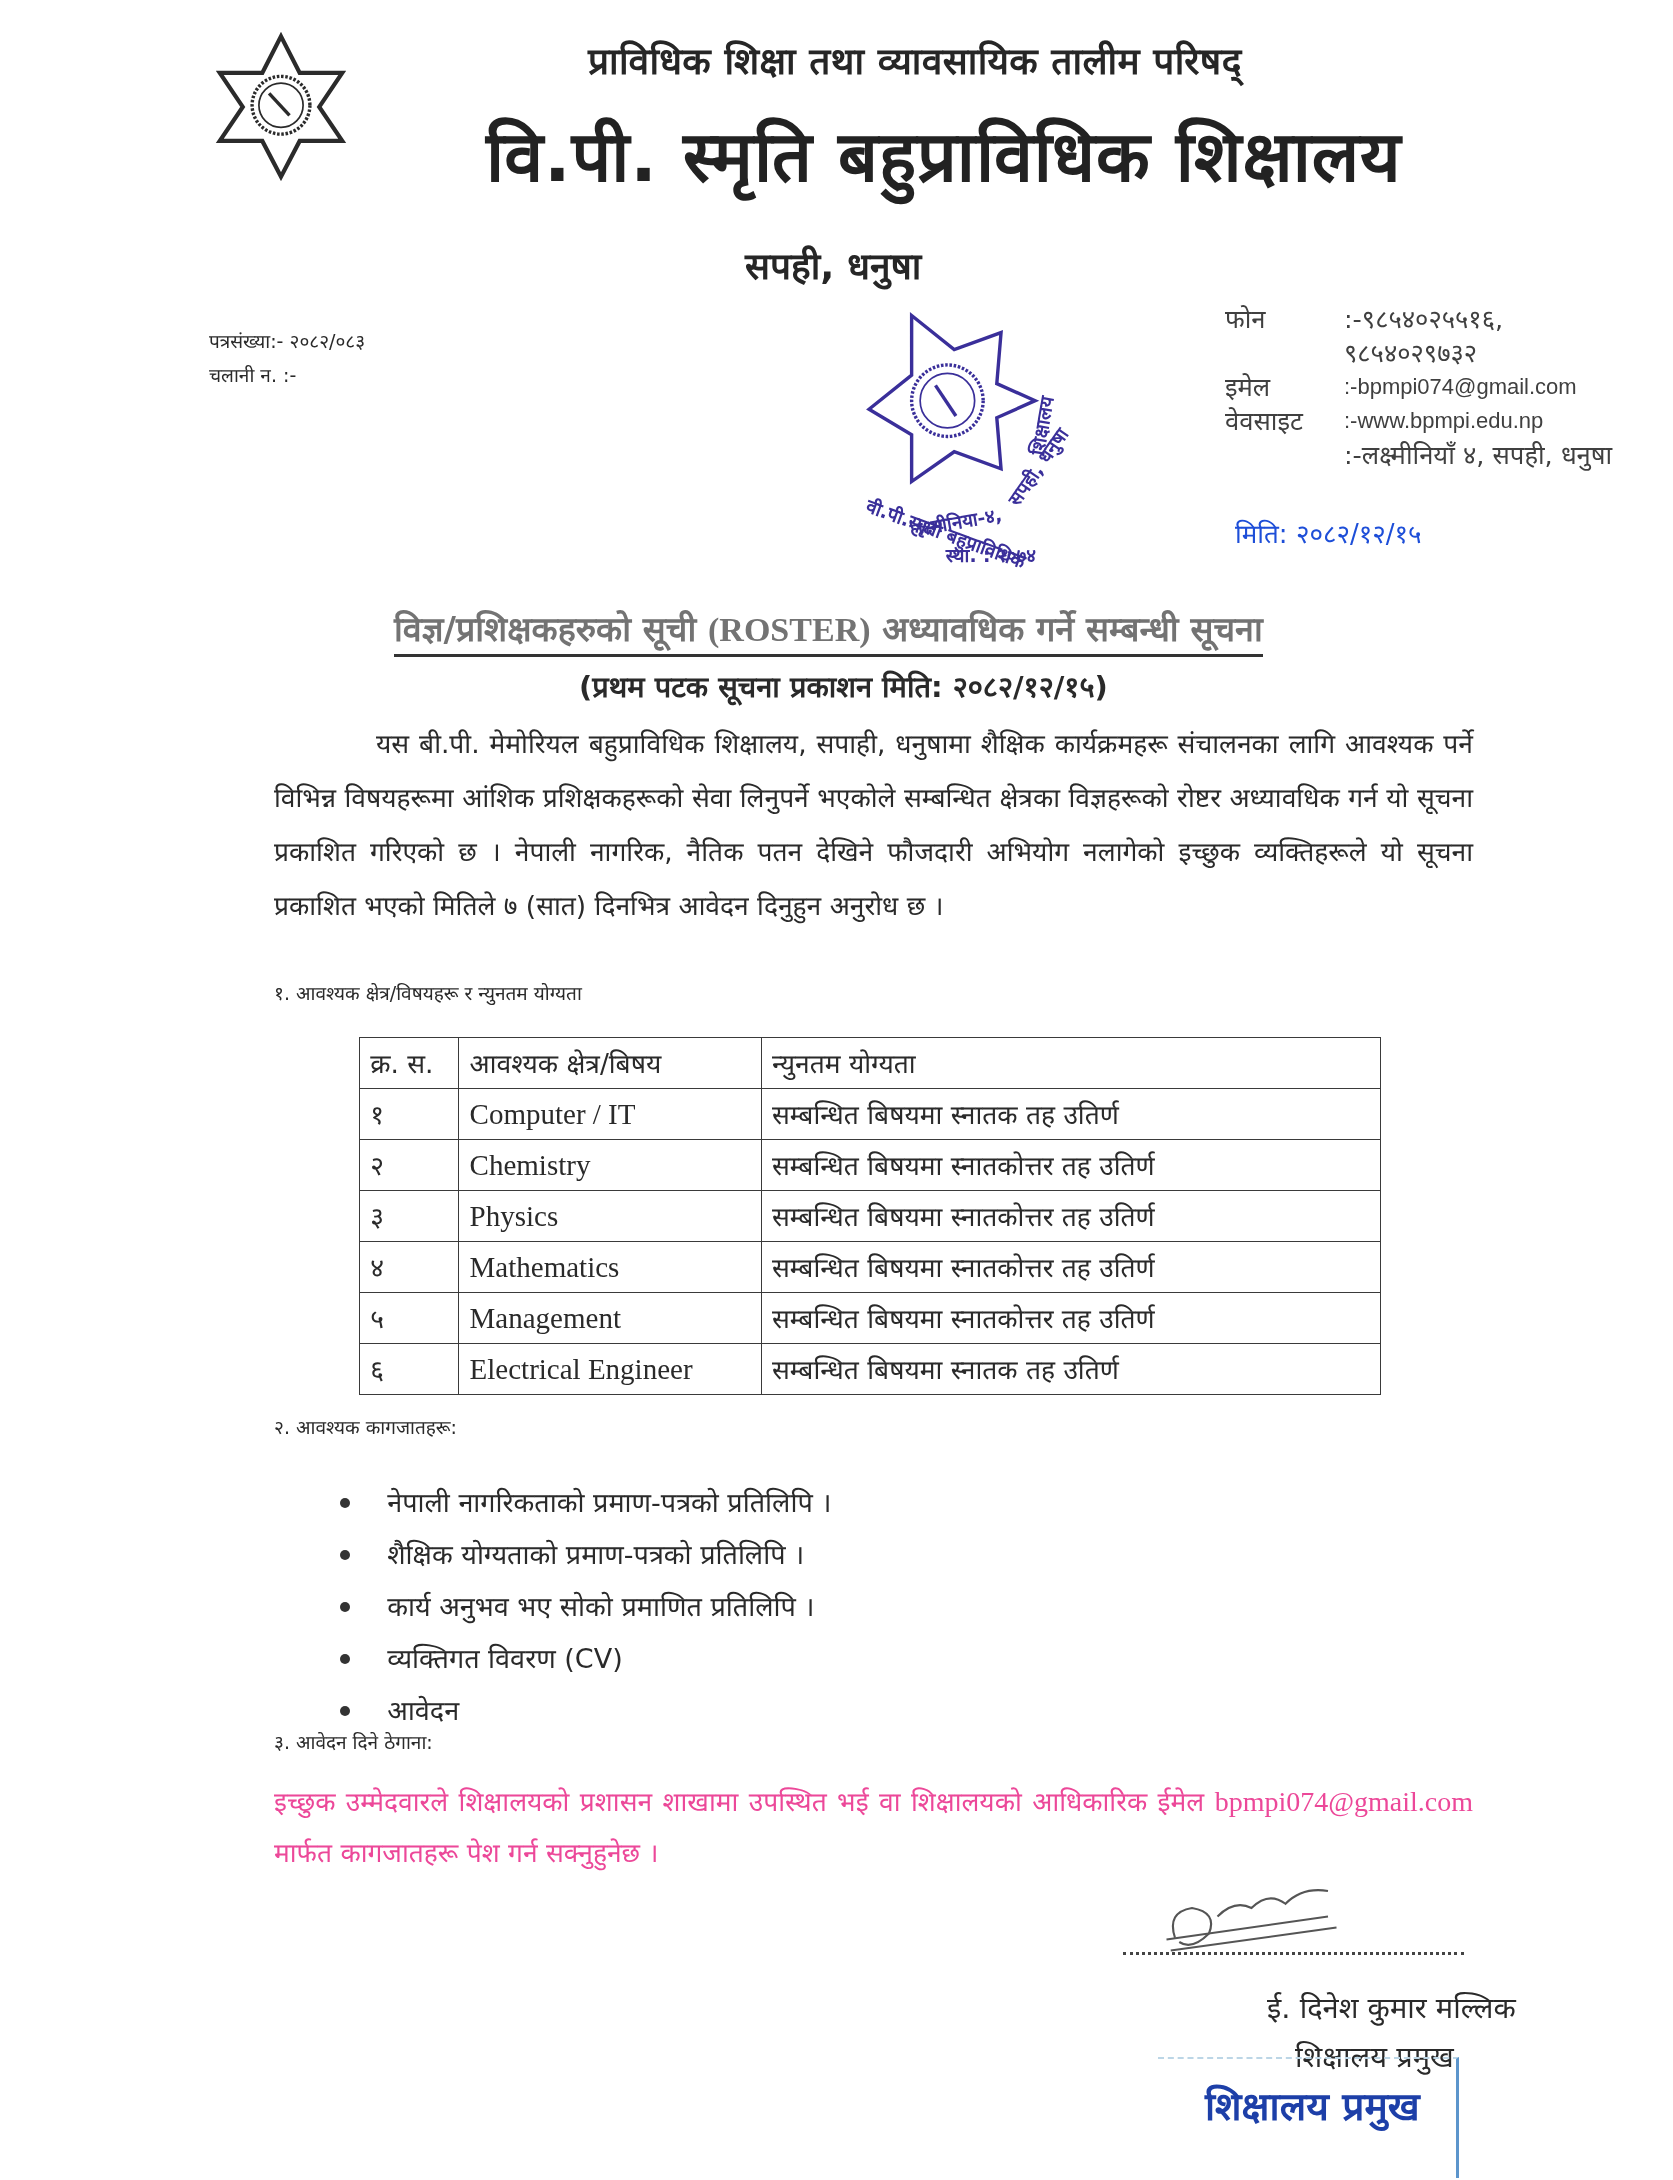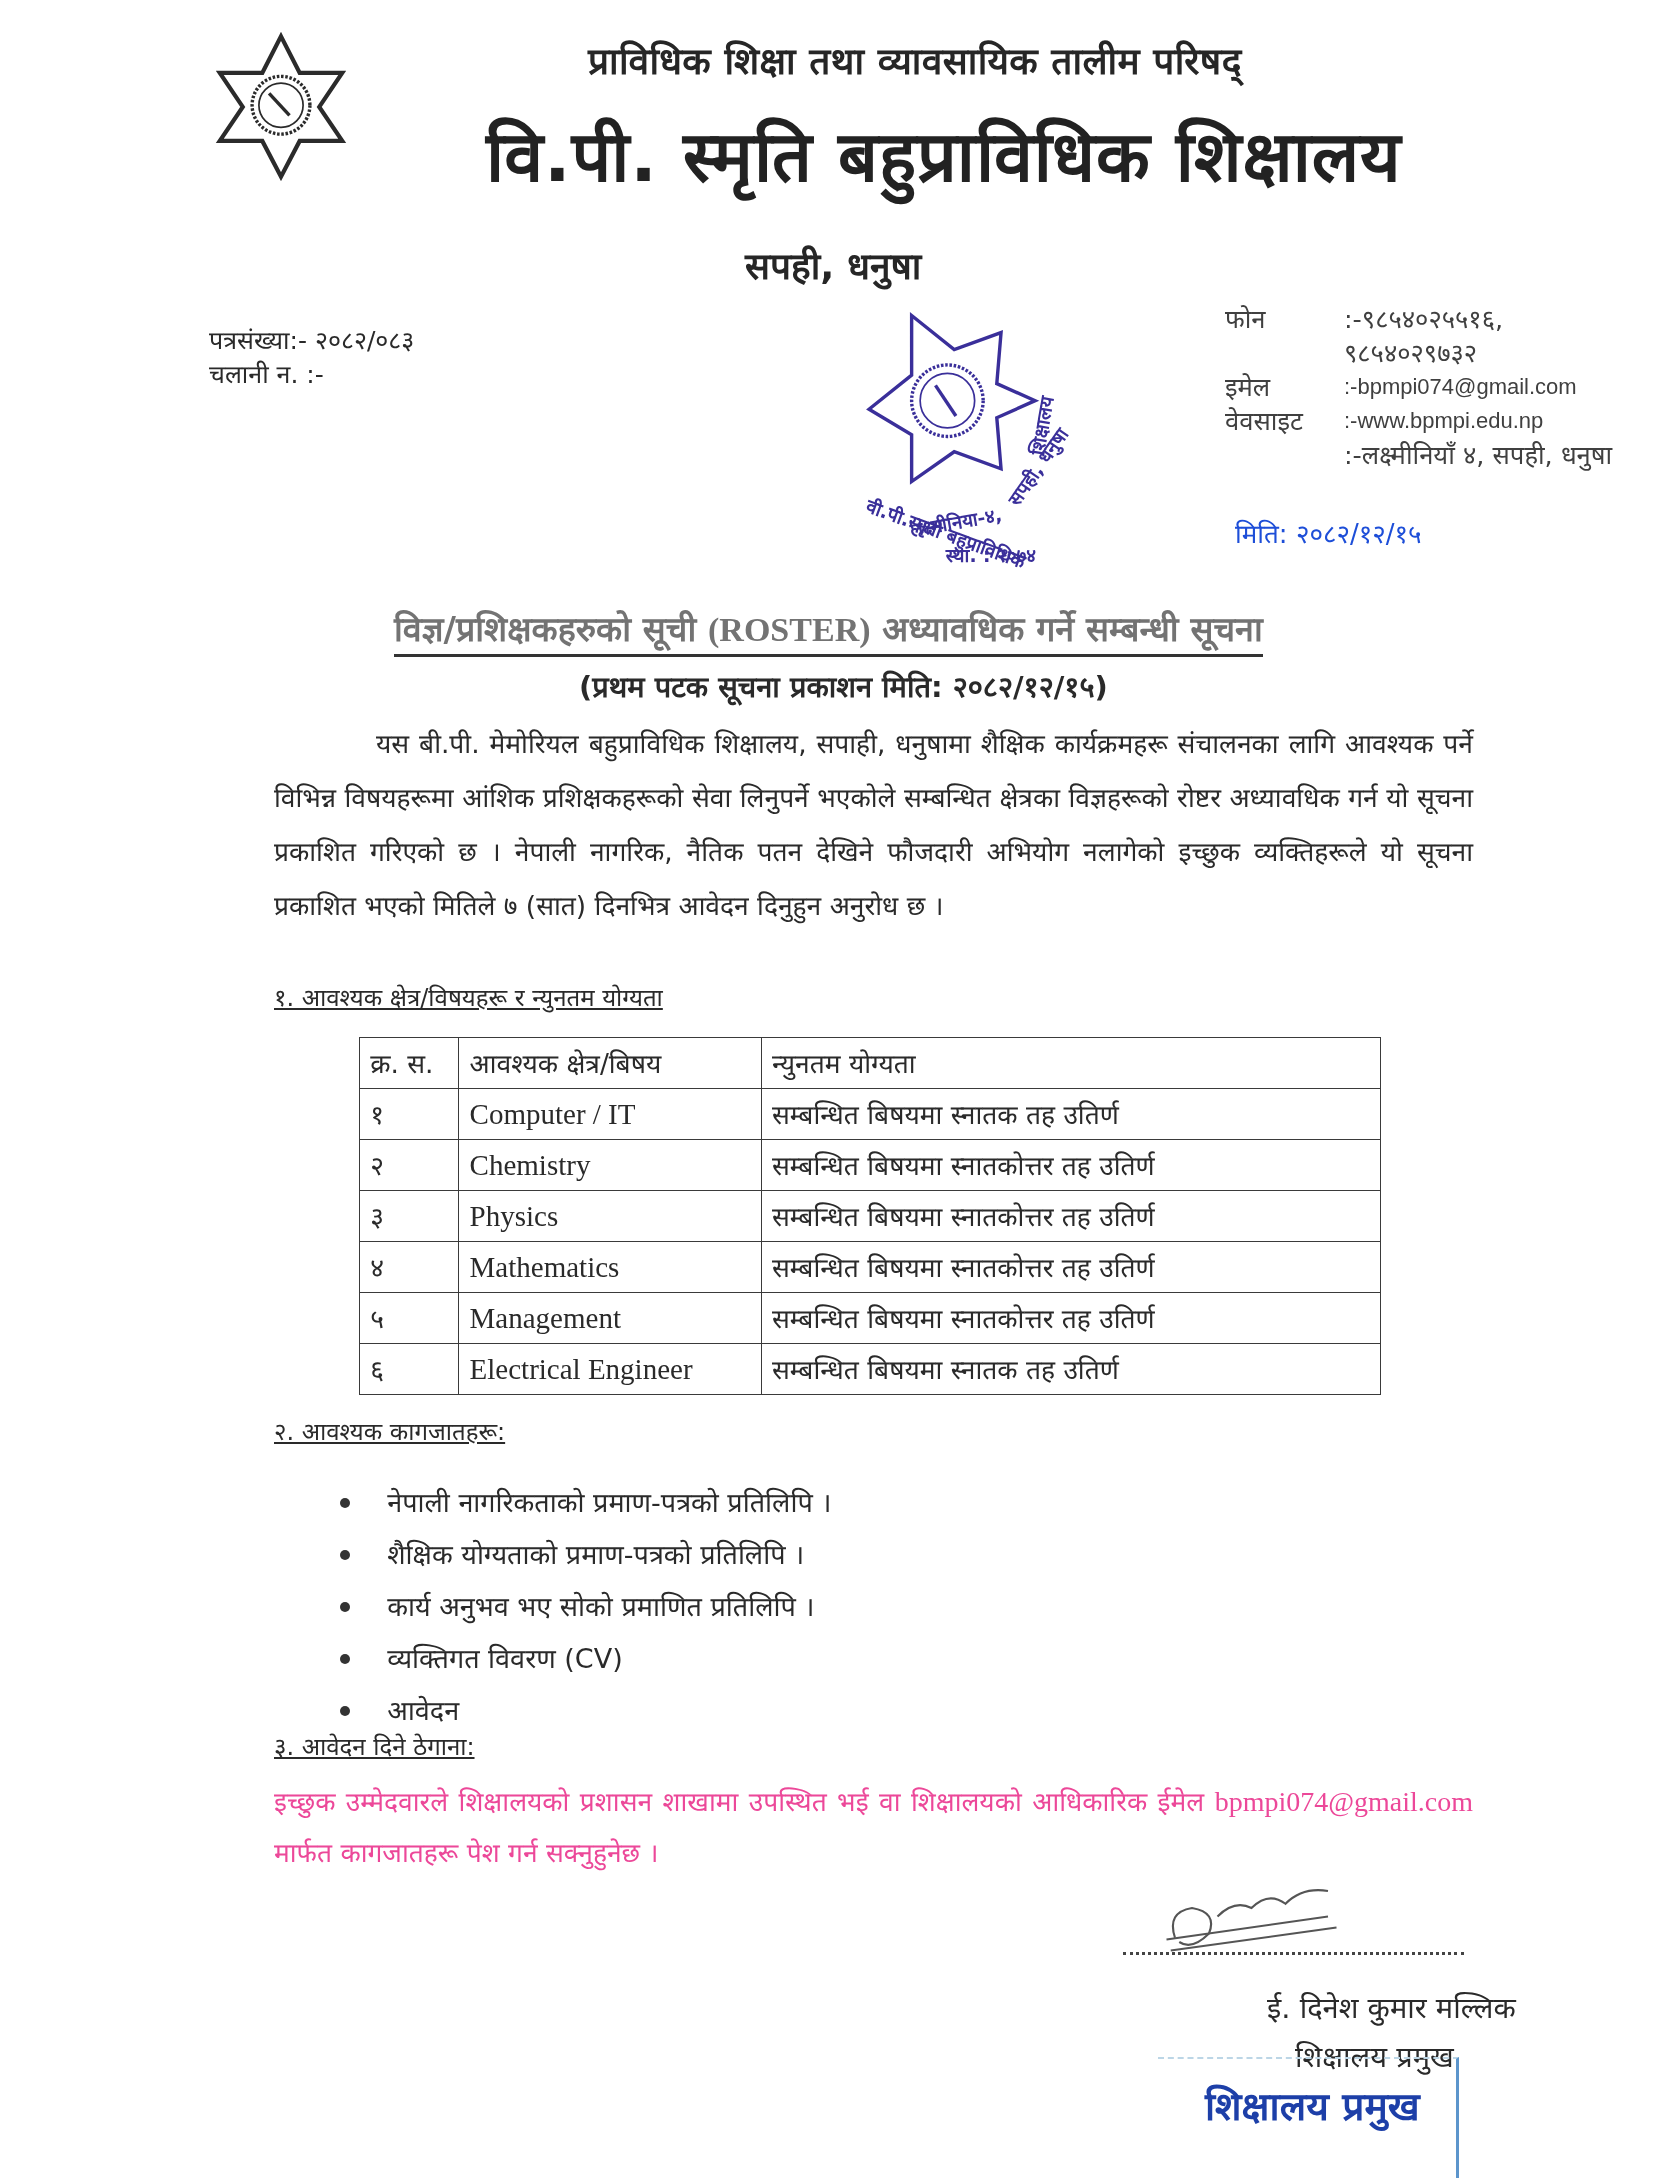--- a/index.html
+++ b/index.html
@@ -7,42 +7,42 @@
     width: 1674px; height: 2181px; position: relative; overflow: hidden;
     font-family: "DejaVu Sans", "Liberation Sans", sans-serif;
     color: #2a2a2a;
   }
   .abs { position: absolute; }
   .top-emblem { left: 213px; top: 32px; width: 136px; height: 149px; }
   .council-name { left: 588px; top: 34px; font-size: 37px; font-weight: bold; color: #262626; letter-spacing: 0.4px; }
   .school-name { left: 486px; top: 106px; font-size: 70px; font-weight: bold; color: #222; letter-spacing: 0.9px; }
   .school-location { left: 745px; top: 239px; font-size: 37px; font-weight: bold; color: #262626; }
 
-  .ref-block { left: 209px; top: 324px; font-size: 25px; line-height: 34px; color: #2a2a2a; }
+  .ref-block { left: 209px; top: 324px; font-size: 19px; line-height: 34px; color: #2a2a2a; }
   .ref-row { white-space: nowrap; }
 
   .stamp { left: 852px; top: 307px; width: 247px; height: 264px; }
 
   .contact-block { left: 1203px; top: 302px; font-size: 25.6px; color: #404040; margin-left: 22px; }
   .contact-row { display: flex; height: 34px; line-height: 34px; }
   .contact-label { width: 119px; }
   .contact-value { white-space: nowrap; }
   .contact-value.latin { font-family: "Liberation Sans", sans-serif; font-size: 22px; }
 
   .date-line { left: 1235px; top: 515px; font-size: 26px; color: #1d4ed8; }
 
   .notice-title { left: 394px; top: 605px; font-size: 34px; font-weight: bold; color: #737373;
     border-bottom: 3.4px solid #333; padding-bottom: 3.4px; white-space: nowrap; }
   .notice-title .roster { font-family: "Liberation Serif", serif; }
   .notice-subtitle { left: 579px; top: 666px; font-size: 29px; font-weight: bold; color: #2a2a2a; }
 
   .paragraph { left: 274px; top: 717px; width: 1199px; font-size: 26.4px; line-height: 54px;
     text-align: justify; text-indent: 102px; color: #2a2a2a; }
 
-  .section-heading { font-size: 24px; color: #2a2a2a; white-space: nowrap; text-decoration: underline; }
+  .section-heading { font-size: 19px; color: #2a2a2a; white-space: nowrap; }
   .sec1 { left: 274px; top: 980px; }
   .sec2 { left: 274px; top: 1414px; }
   .sec3 { left: 274px; top: 1729px; }
 
   table.req-table { position: absolute; left: 359px; top: 1037px; width: 1022px;
     border-collapse: collapse; font-size: 26.4px; }
   table.req-table td, table.req-table th { border: 1.7px solid #3a3a3a; height: 50px;
     padding: 0 10.2px; text-align: left; font-weight: normal; vertical-align: middle; color: #2a2a2a; }
   .col-sn { width: 78px; }
   .col-subject { width: 281px; }

